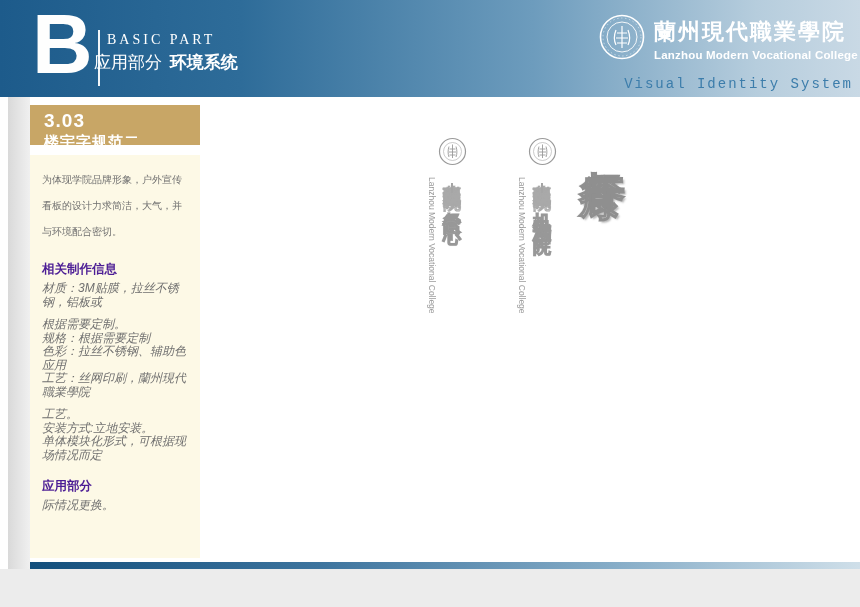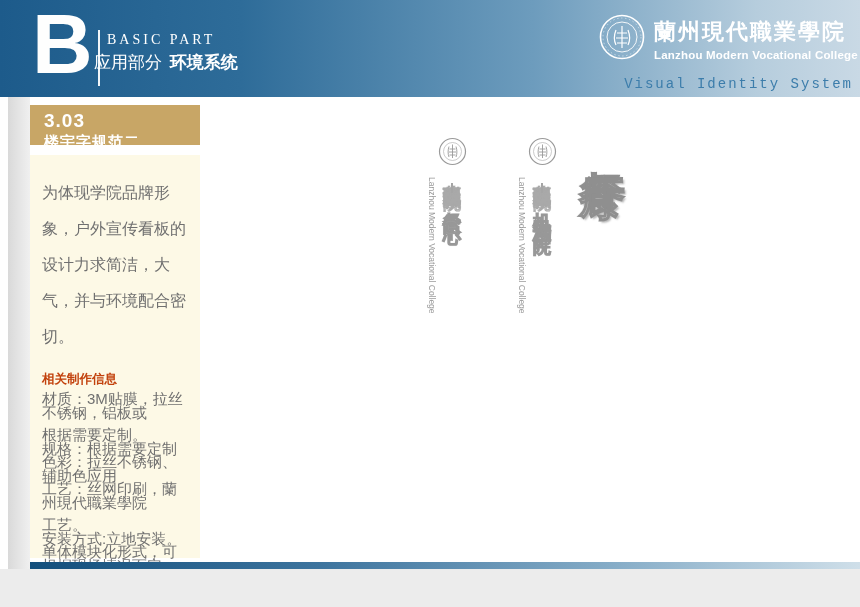--- a/index.html
+++ b/index.html
@@ -24,23 +24,23 @@
 
   
   .left-strip { position:absolute; left:8px; top:97px; width:22px; height:510px;
     background:linear-gradient(to right,#d9d9d9,#f0f0f0); }
   .gold-box { position:absolute; left:30px; top:105px; width:170px; height:40px;
     background:#c8a666; color:#fff; padding:5px 0 0 14px; }
   .gold-code { font-size:19px; font-weight:bold; letter-spacing:1px; }
   .gold-title { font-size:15px; font-weight:bold; margin-top:1px; letter-spacing:1px;text-decoration:underline; }
   .cream-panel { position:absolute; left:30px; top:155px; width:170px; height:403px;
     background:#fdf9e6; padding:0 12px; }
-  .intro { margin-top:20px; font-size:16px; color:#707070; line-height:36px; }
-  .panel-heading { margin:16px 0 4px 0; font-size:12.5px; font-weight:bold; color:#c2410c; }
-  .pline { font-size:15px; color:#707070; line-height:13.5px; }
+  .intro { margin-top:12px; font-size:10px; color:#707070; line-height:26px; }
+  .panel-heading { margin:16px 0 4px 0; font-size:12.5px; font-weight:bold; color:#4c1d95; }
+  .pline { font-size:12px; color:#707070; line-height:13.5px;font-style:italic; }
   .gap-after { margin-bottom:9px; }
 
   
   .sign { position:absolute; top:137px; display:flex; }
   .sign-1 { left:424px; }
   .sign-2 { left:514px; }
   .sign-en { width:13px; margin-top:40px; height:158px; writing-mode:vertical-rl;
     font-size:8.5px; color:#9b9b9b; overflow:hidden; }
   .sign-col { display:flex; flex-direction:column; align-items:center; width:30px; }
   .sign-logo { width:29px; height:29px; }

